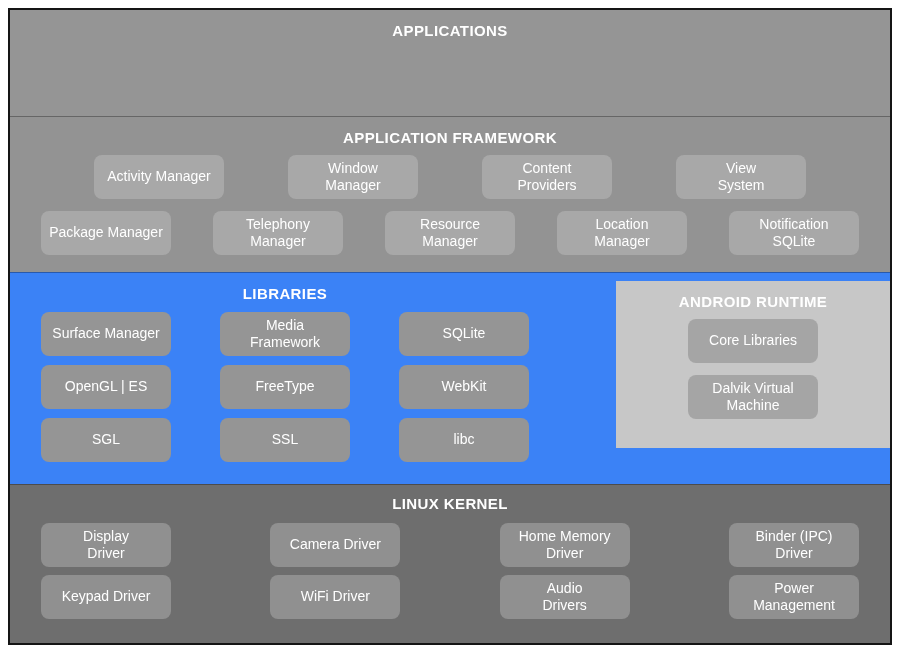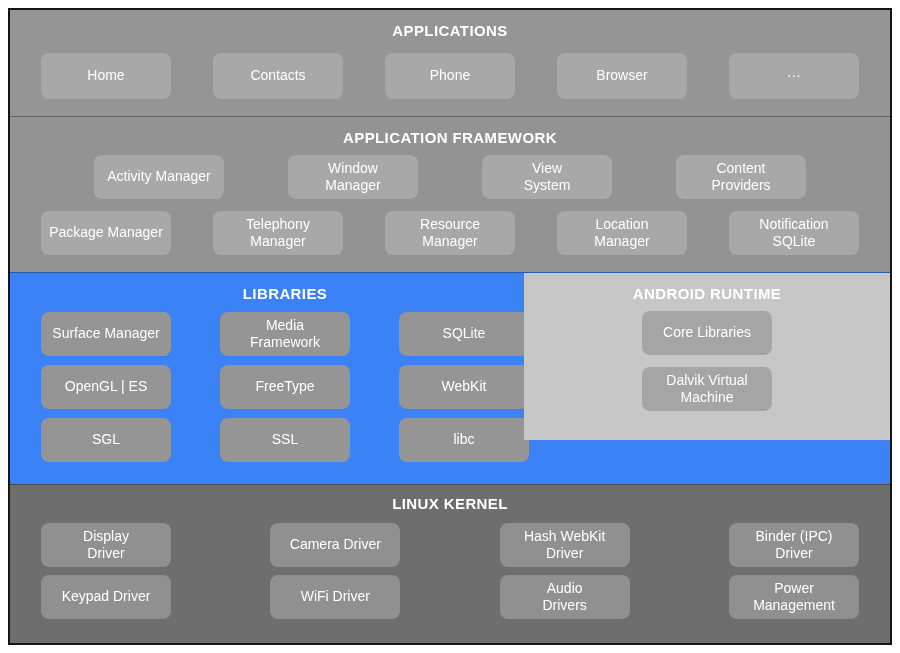--- a/index.html
+++ b/index.html
@@ -84,60 +84,53 @@
     position: absolute;
     left: 0; top: 0;
     width: 550px;
     height: 212px;
   }
   .libs-area .row { margin-top: 9px; }
   .libs-area .row:first-of-type { margin-top: 8px; }
 
   .runtime-panel {
     position: absolute;
-    top: 0;
+    top: 8px;
     right: 0;
-    width: 366px;
+    width: 274px;
     height: 167px;
     background: #c7c7c7;
   }
   .runtime-panel .node { margin: 12px auto; text-align: center; }
   .runtime-panel .rt-box1 { margin-top: 8px; }
   .runtime-panel .rt-box2 { margin-top: 9px; }
 
   .band-kernel .k-row1 { margin-top: 10px; }
   .band-kernel .k-row2 { margin-top: 8px; }
 </style>
 </head>
 <body>
 
 <div class="stage">
   <div class="frame">
 
     <div class="band band-apps">
       <div class="band-title">APPLICATIONS</div>
-      <div class="row">
-        <div class="node">Home</div>
-        <div class="node">Contacts</div>
-        <div class="node">Phone</div>
-        <div class="node">Browser</div>
-        <div class="node">···</div>
-      </div>
     </div>
 
     <div class="band band-framework">
       <div class="band-title">APPLICATION FRAMEWORK</div>
       <div class="row-center fw-row1">
         <div class="node">Activity Manager</div>
         <div class="node">Window
 Manager</div>
+        <div class="node">Content
+Providers</div>
         <div class="node">View
 System</div>
-        <div class="node">Content
-Providers</div>
       </div>
       <div class="row fw-row2">
         <div class="node">Package Manager</div>
         <div class="node">Telephony
 Manager</div>
         <div class="node">Resource
 Manager</div>
         <div class="node">Location
 Manager</div>
         <div class="node">Notification
@@ -172,21 +165,21 @@
 Machine</div>
       </div>
     </div>
 
     <div class="band band-kernel">
       <div class="band-title">LINUX KERNEL</div>
       <div class="row k-row1">
         <div class="node">Display
 Driver</div>
         <div class="node">Camera Driver</div>
-        <div class="node">Hash WebKit
+        <div class="node">Home Memory
 Driver</div>
         <div class="node">Binder (IPC)
 Driver</div>
       </div>
       <div class="row k-row2">
         <div class="node">Keypad Driver</div>
         <div class="node">WiFi Driver</div>
         <div class="node">Audio
 Drivers</div>
         <div class="node">Power

